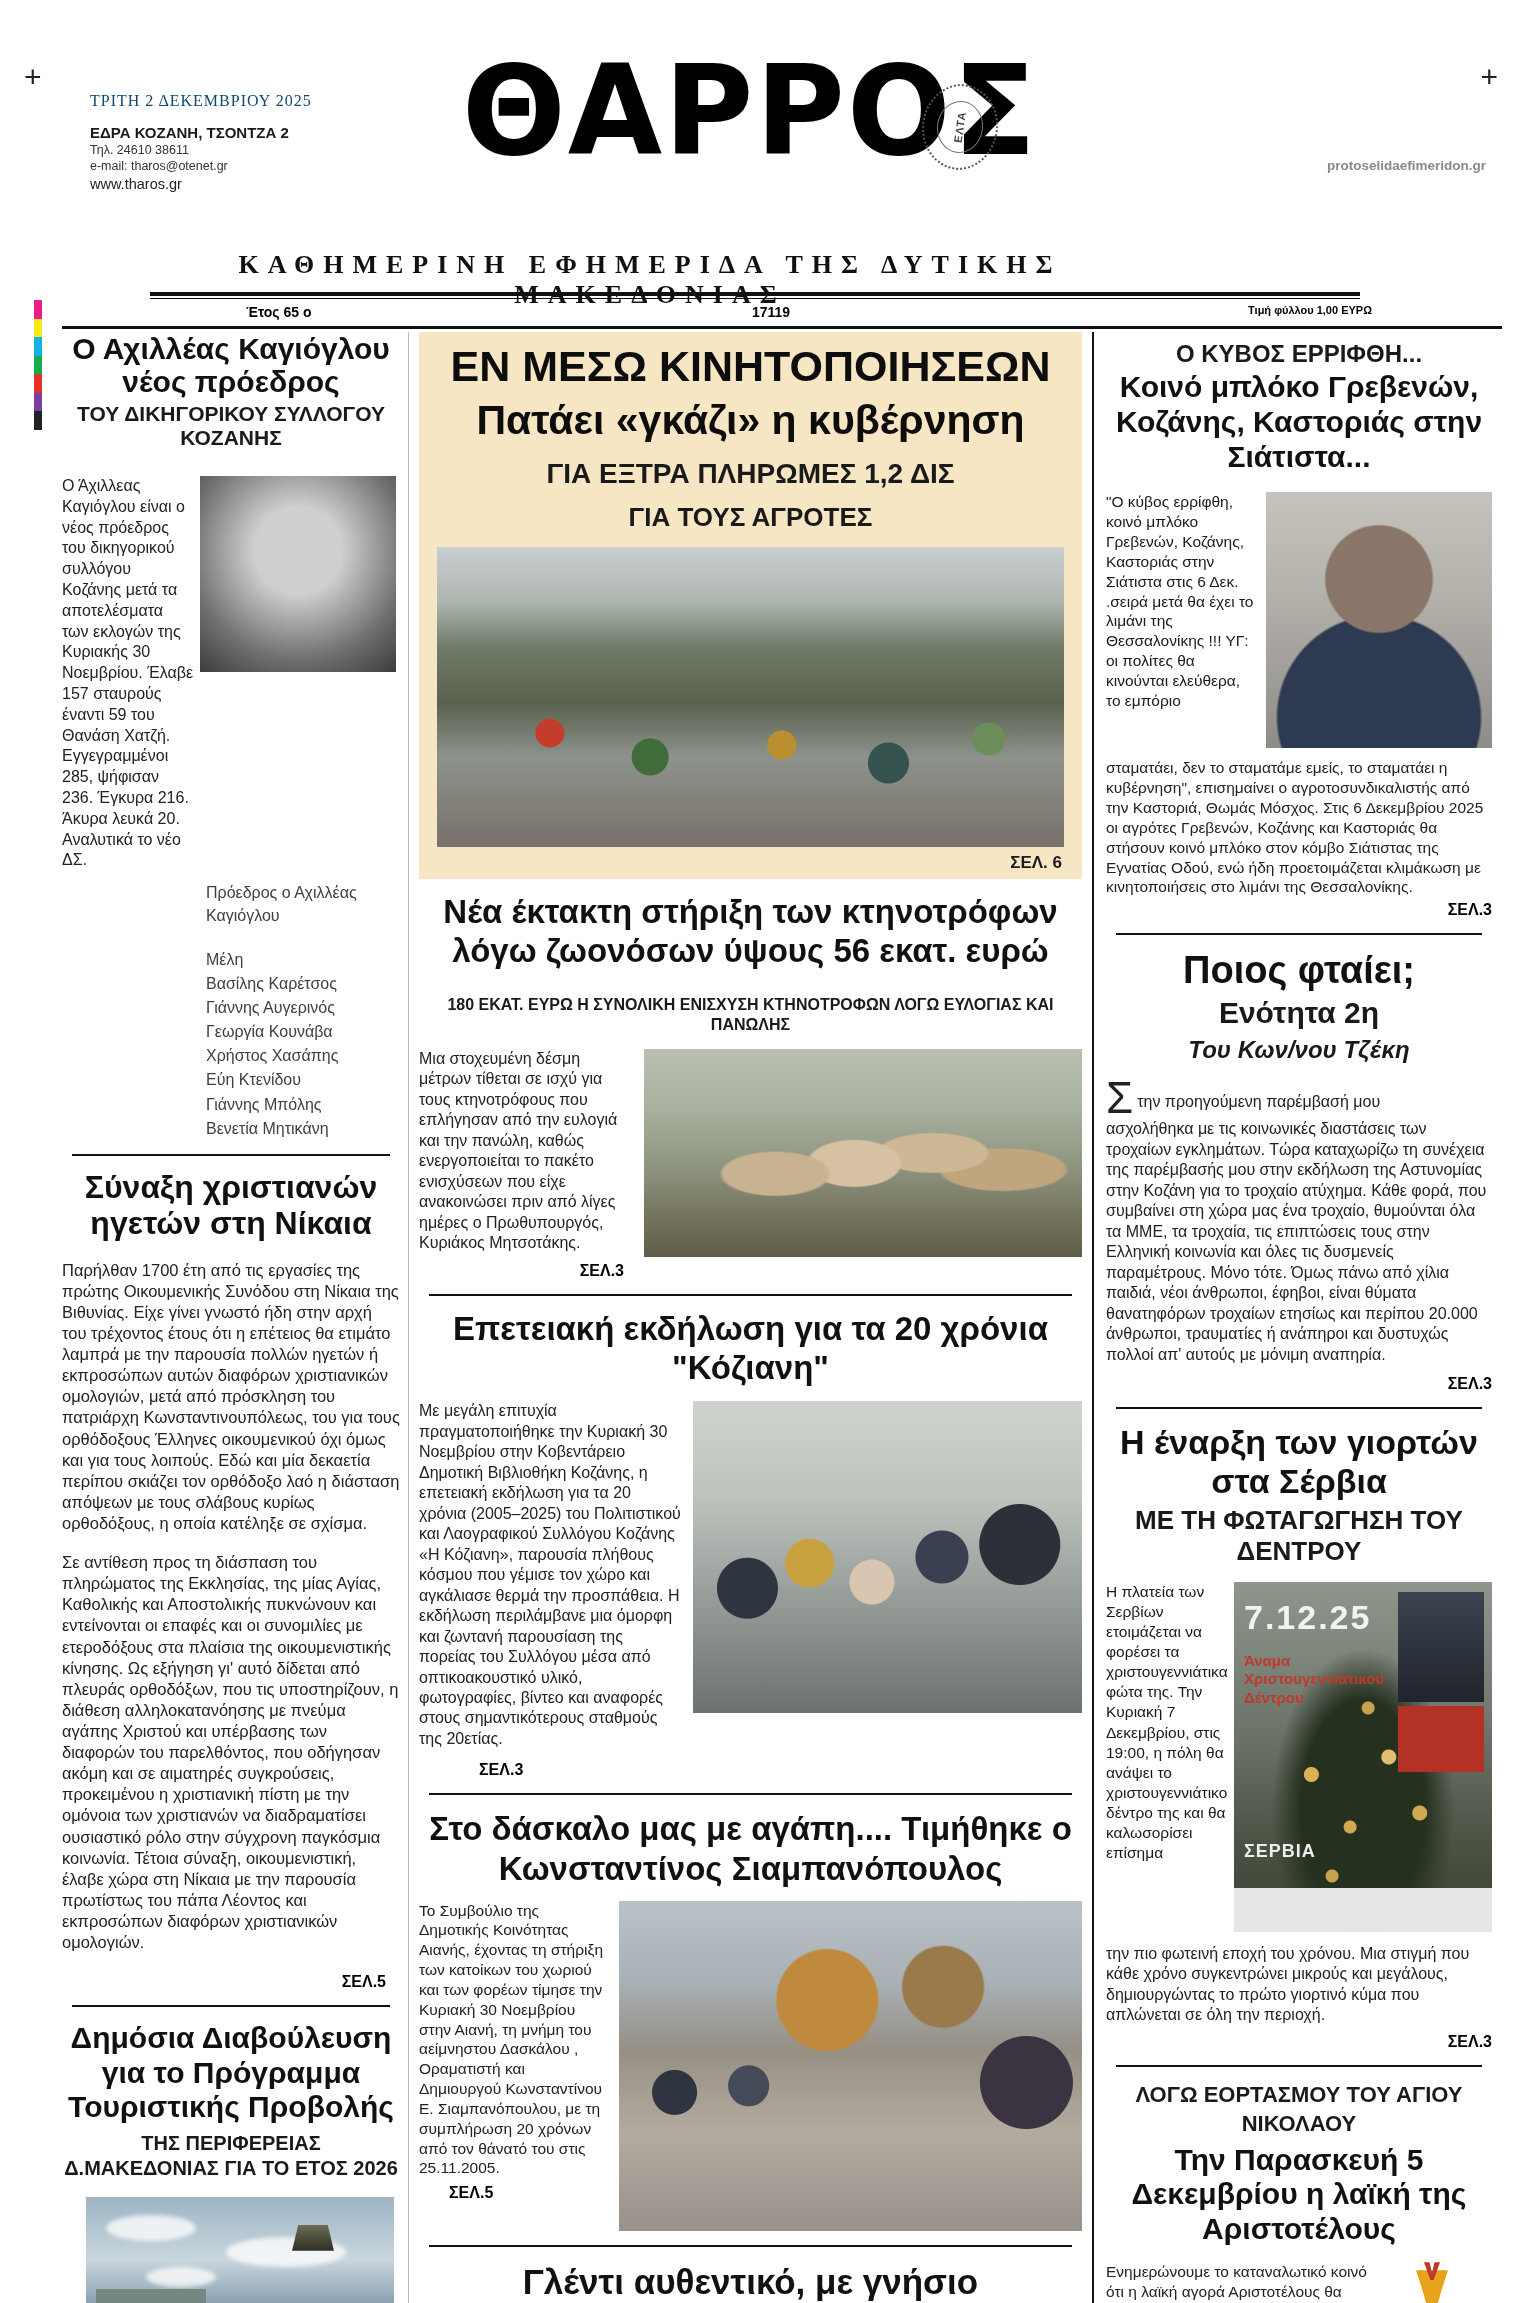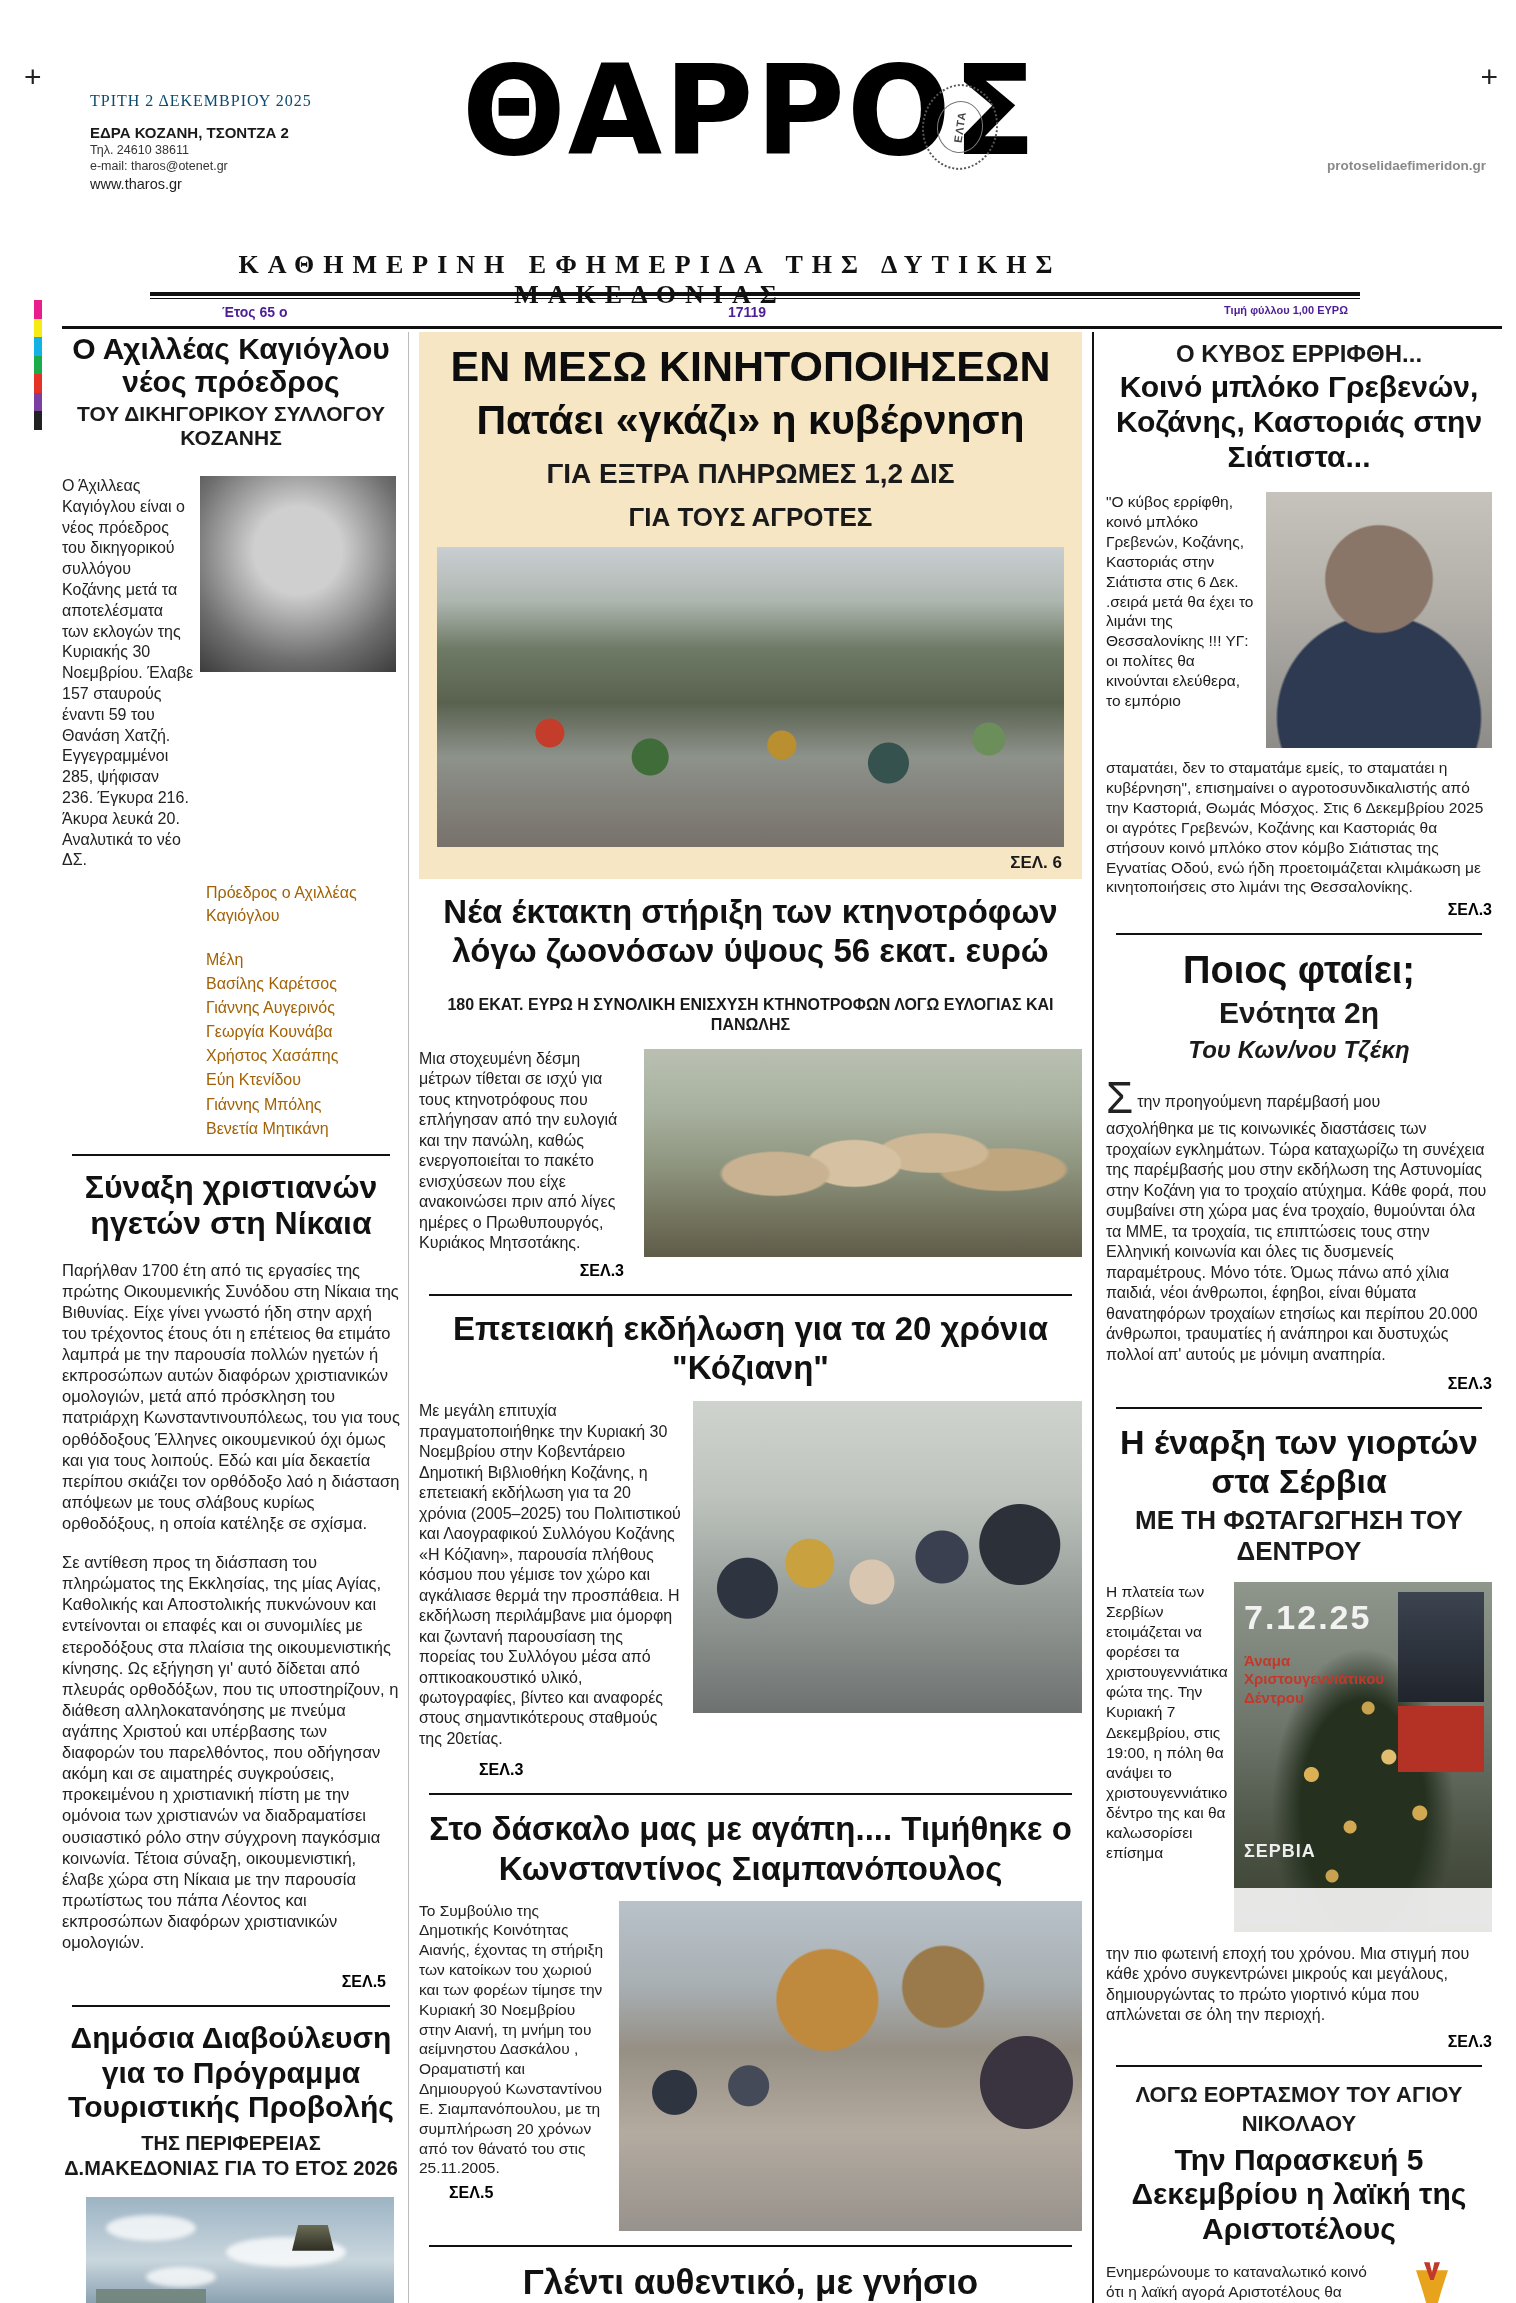--- a/index.html
+++ b/index.html
@@ -22,21 +22,21 @@
   .elta-stamp { position:absolute; left:922px; top:84px; width:86px; height:92px; }
   .elta-circle { width:76px; height:86px; border:2px dotted #555; border-radius:50%;
     display:flex; align-items:center; justify-content:center; transform:rotate(8deg); }
   .elta-inner { width:46px; height:52px; border:1px solid #777; border-radius:50%;
     display:flex; align-items:center; justify-content:center; }
   .elta-txt { font-size:11px; font-weight:bold; color:#444; transform:rotate(-90deg); letter-spacing:1px; }
   .watermark { position:absolute; right:30px; top:158px; font-size:13.5px; font-weight:bold; color:#8a8a8a; }
   .subtitle-row { position:absolute; left:150px; top:250px; width:1000px; text-align:center;
     font-family:"Liberation Serif", serif; font-weight:600; font-size:26px; letter-spacing:9px; color:#111; }
   .rule-a { position:absolute; left:150px; top:292px; width:1210px; border-top:4px solid #111; border-bottom:1px solid #111; height:7px; }
-  .issue-row { position:absolute; left:142px; top:304px; width:1210px; display:flex; font-size:14px; font-weight:bold; color:#4c1d95; }
+  .issue-row { position:absolute; left:166px; top:304px; width:1210px; display:flex; font-size:14px; font-weight:bold; color:#000000; }
   .issue-row .yr { width:330px; padding-left:80px; }
   .issue-row .no { flex:1; text-align:center; }
   .issue-row .pr { width:330px; text-align:right; padding-right:4px; font-size:11px; }
   .rule-b { position:absolute; left:62px; top:326px; width:1440px; border-top:3px solid #111; }
 
   
   .reg-strip { position:absolute; left:34px; top:300px; width:8px; height:130px; display:flex; flex-direction:column; }
   .reg-strip span { flex:1; width:8px; }
 
   
@@ -51,21 +51,21 @@
   .pageref { font-weight:800; font-size:16px; text-align:right; color:#000; }
   .divider { border-top:2px solid #111; margin:14px 10px; }
 
   
   .kag-title { font-size:30px; line-height:1.1; }
   .kag-kicker { font-size:21px; margin-top:4px; }
   .kag-flex { display:flex; margin-top:26px; }
   .kag-body { width:132px; font-size:16px; line-height:1.3; }
   .kag-photo { width:196px; height:196px; margin-left:6px;
     background:radial-gradient(circle at 50% 38%, #cfcfcf 0 28%, #a8a8a8 45%, #6f6f6f 70%, #3c3c3c 100%); }
-  .kag-members { margin-left:144px; margin-top:10px; font-size:16px; line-height:1.45; color:#a16207; }
+  .kag-members { margin-left:144px; margin-top:10px; font-size:16px; line-height:1.45; color:#404040; }
   .kag-members div { margin-bottom:1px; }
   .mem-gap { height:18px; }
 
   .nik-title { font-size:32px; line-height:1.12; margin-top:6px; }
   .nik-p { margin-top:18px; font-size:16.5px; }
   .nik-ref { margin-top:20px; padding-right:14px; }
 
   .dia-title { font-size:30px; line-height:1.15; margin-top:8px; }
   .dia-kicker { font-size:20px; margin-top:6px; line-height:1.25; }
   .tourism-photo { margin:16px 6px 0 24px; height:210px; position:relative;

